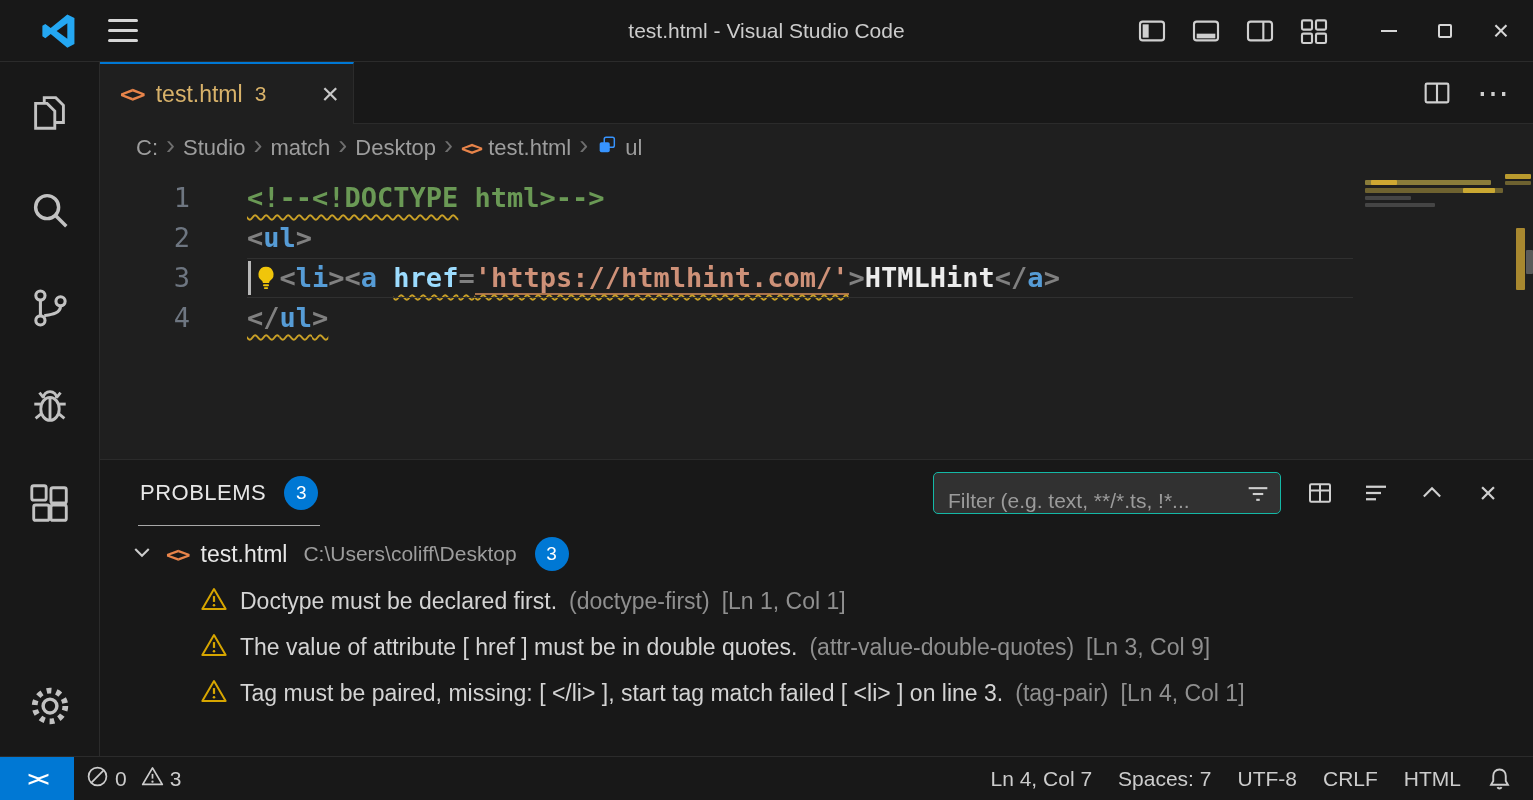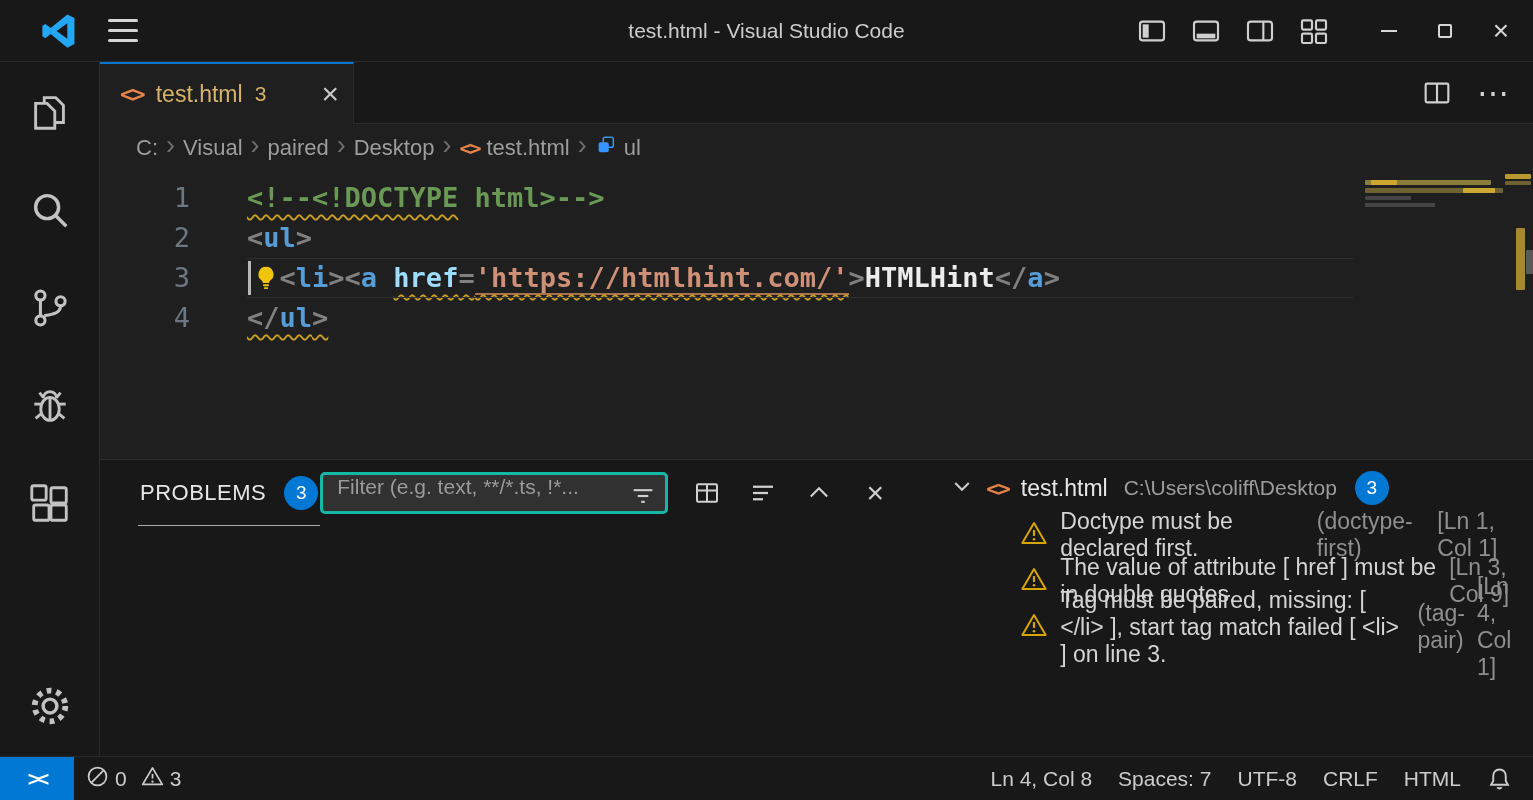--- a/index.html
+++ b/index.html
@@ -67,28 +67,28 @@
   .tk.text { color:#ececec; }
   .tk.squiggle { text-decoration-line:underline; text-decoration-style:wavy;
                  text-decoration-color:#c9a026; text-decoration-thickness:2px;
                  text-underline-offset:7px; text-decoration-skip-ink:none; }
   .tk.link { border-bottom:2px solid #a9714b; }
 
   .minimap { position:absolute; top:6px; right:28px; width:140px; height:150px; }
   .mm-bar, .ov-mark { position:absolute; border-radius:1px; }
 
   
-  .panel { flex:0 0 297px; border-top:1px solid #2b2b2b; background:#181818; display:flex; }
+  .panel { flex:0 0 297px; border-top:1px solid #2b2b2b; background:#181818; display:flex; flex-direction:column; }
   .panel-header { height:66px; flex:0 0 66px; display:flex; align-items:center; padding:0 22px 0 38px; }
   .panel-title-wrap { height:100%; display:flex; align-items:center; gap:18px; border-bottom:1px solid #a8a8a8; padding:0 2px; }
   .panel-title { font-size:22px; color:#e7e7e7; letter-spacing:.5px; }
   .badge { min-width:34px; height:34px; border-radius:17px; background:#0078d4; color:#fff; font-size:19px;
            display:flex; align-items:center; justify-content:center; padding:0 6px; }
-  .filter-box { margin-left:auto; width:348px; height:42px; background:#313131; border:3px solid #14b8a6;
-                border-radius:5px; display:flex; align-items:flex-start; position:relative; }
+  .filter-box { margin-left:auto; width:348px; height:42px; background:#313131; border:1px solid #14b8a6;
+                border-radius:5px; display:flex; align-items:flex-end; position:relative; }
   .filter-box input { flex:1; background:transparent; border:none; outline:none; color:#cccccc;
                       font-size:21px; padding:0 46px 0 14px; font-family:"Liberation Sans", sans-serif; }
   .filter-box input::placeholder { color:#9b9b9b; }
   .filter-funnel { position:absolute; right:8px; top:7px; }
   .panel-actions { display:flex; align-items:center; gap:10px; margin-left:16px; }
   .pa-icon { width:46px; height:46px; display:flex; align-items:center; justify-content:center; color:#d0d0d0; font-size:30px; }
 
   .problems-tree { flex:1; overflow:hidden; padding-top:4px; }
   .file-row { height:48px; display:flex; align-items:center; padding-left:30px; }
   .file-row .html-glyph { font-size:22px; margin-left:12px; }
@@ -239,25 +239,25 @@
           <div class="ea-icon">⋯</div>
         </div>
       </div>
 
       <div class="breadcrumbs">
         <span class="crumb">
             <span>C:</span>
           </span>
         <span class="crumb-sep">›</span>
         <span class="crumb">
-            <span>Visual</span>
+            <span>Studio</span>
           </span>
         <span class="crumb-sep">›</span>
         <span class="crumb">
-            <span>paired</span>
+            <span>match</span>
           </span>
         <span class="crumb-sep">›</span>
         <span class="crumb">
             <span>Desktop</span>
           </span>
         <span class="crumb-sep">›</span>
         <span class="crumb">
           <span class="html-glyph bc-html-icon">&lt;&gt;</span>
           <span>test.html</span>
         </span>
@@ -383,20 +383,21 @@
 
   <div class="problem-row">
     <span>
       <svg width="28" height="28" viewBox="0 0 24 24" fill="none" stroke="#d7a600" stroke-width="1.7">
                     <path d="M12 3.5 L22 20.5 H2 Z" stroke-linejoin="round"></path>
                     <line x1="12" y1="9.5" x2="12" y2="14.5" stroke-width="1.9"></line>
                     <circle cx="12" cy="17.3" r="1.1" fill="#d7a600" stroke="none"></circle>
                   </svg>
     </span>
     <span class="msg">The value of attribute [ href ] must be in double quotes.</span>
+    <span class="rule">(attr-value-double-quotes)</span>
     <span class="loc">[Ln 3, Col 9]</span>
   </div>
 
   <div class="problem-row">
     <span>
       <svg width="28" height="28" viewBox="0 0 24 24" fill="none" stroke="#d7a600" stroke-width="1.7">
                     <path d="M12 3.5 L22 20.5 H2 Z" stroke-linejoin="round"></path>
                     <line x1="12" y1="9.5" x2="12" y2="14.5" stroke-width="1.9"></line>
                     <circle cx="12" cy="17.3" r="1.1" fill="#d7a600" stroke="none"></circle>
                   </svg>
@@ -425,21 +426,21 @@
       <span>
         <svg width="23" height="23" viewBox="0 0 16 16" fill="none" stroke="#cccccc" stroke-width="1.2">
             <path d="M8 2 L14.8 13.5 H1.2 Z" stroke-linejoin="round"></path>
             <line x1="8" y1="6.2" x2="8" y2="9.5"></line>
             <circle cx="8" cy="11.6" r="0.8" fill="#cccccc" stroke="none"></circle>
           </svg>
       </span>
       <span class="num">3</span>
     </div>
     <div class="sb-right">
-      <div class="sb-item">Ln 4, Col 8</div>
+      <div class="sb-item">Ln 4, Col 7</div>
       <div class="sb-item">Spaces: 7</div>
       <div class="sb-item">UTF-8</div>
       <div class="sb-item">CRLF</div>
       <div class="sb-item">HTML</div>
       <div class="sb-item">
         <svg width="25" height="25" viewBox="0 0 16 16" fill="none" stroke="#cccccc" stroke-width="1.2">
             <path d="M8 2.2 c-2.6 0-4 1.9-4 4.2 v3.2 L2.6 12 h10.8 L12 9.6 V6.4 c0-2.3-1.4-4.2-4-4.2 z"></path>
             <path d="M6.7 13.5 a1.4 1.4 0 0 0 2.6 0"></path>
           </svg>
       </div>

